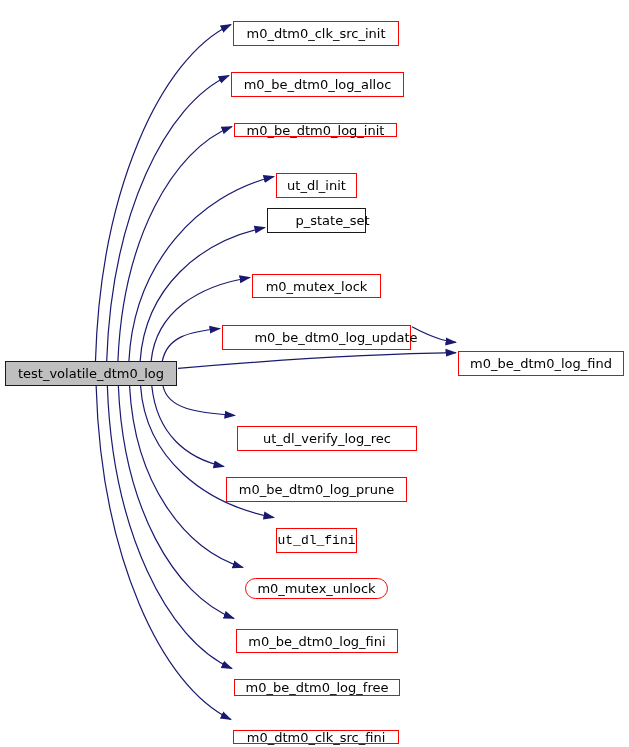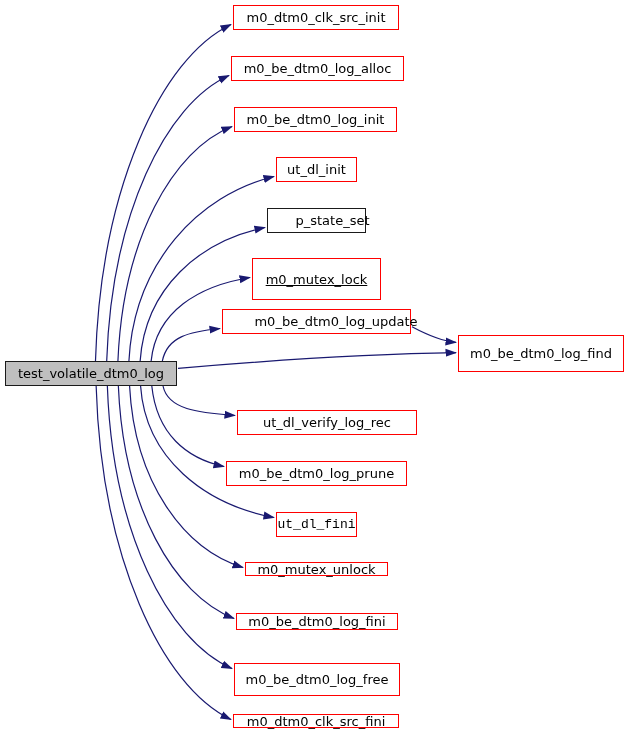--- a/index.html
+++ b/index.html
@@ -32,21 +32,21 @@
     box-sizing: border-box;
     display: flex;
     align-items: center;
     justify-content: center;
     background: var(--node-fill, #ffffff);
     color: var(--text-color, #000000);
     font-size: 13px;
     line-height: 1;
     white-space: nowrap;
   }
-  .node.external { border: 1.4px solid var(--red-border, #ff0000); }
+  .node.external { border: 1.4px solid var(--red-border, #ff0000); margin-top: 16px; }
   .node.plain    { border: 1.5px solid var(--black-border, #242424); }
   .node.main {
     border: 1.7px solid var(--black-border, #000000);
     background: var(--main-fill, #bfbfbf);
   }
   .label {
     pointer-events: none;
   }
 </style>
 </head>
@@ -79,52 +79,52 @@
 
 <div class="node main" style="left: 5px; top: 361px; width: 172px; height: 25px;">
       <span class="label">test_volatile_dtm0_log</span>
     </div>
     <div class="node external" style="left: 233px; top: 5px; width: 166px; height: 25px;">
       <span class="label">m0_dtm0_clk_src_init</span>
     </div>
     <div class="node external" style="left: 231px; top: 56px; width: 173px; height: 25px;">
       <span class="label">m0_be_dtm0_log_alloc</span>
     </div>
-    <div class="node external" style="left: 234px; top: 107px; width: 163px; height: 25px;">
+    <div class="node external" style="left: 234px; top: 107px; width: 163px; height: 14px;">
       <span class="label">m0_be_dtm0_log_init</span>
     </div>
     <div class="node external" style="left: 276px; top: 157px; width: 81px; height: 25px; justify-content: center;">
       <span class="label">ut_dl_init</span>
     </div>
     <div class="node plain" style="left: 267px; top: 208px; width: 99px; height: 25px; padding-left: 32px;">
       <span class="label">p_state_set</span>
     </div>
-    <div class="node external" style="left: 252px; top: 258px; width: 129px; height: 42px; text-decoration: underline;">
+    <div class="node external" style="left: 252px; top: 258px; width: 129px; height: 24px;">
       <span class="label">m0_mutex_lock</span>
     </div>
     <div class="node external" style="left: 222px; top: 309px; width: 189px; height: 25px; padding-left: 39px;">
       <span class="label">m0_be_dtm0_log_update</span>
     </div>
-    <div class="node external" style="left: 458px; top: 335px; width: 166px; height: 37px;">
+    <div class="node external" style="left: 458px; top: 335px; width: 166px; height: 25px;">
       <span class="label">m0_be_dtm0_log_find</span>
     </div>
     <div class="node external" style="left: 237px; top: 410px; width: 180px; height: 25px;">
       <span class="label">ut_dl_verify_log_rec</span>
     </div>
     <div class="node external" style="left: 226px; top: 461px; width: 181px; height: 25px;">
       <span class="label">m0_be_dtm0_log_prune</span>
     </div>
     <div class="node external" style="left: 276px; top: 512px; width: 81px; height: 25px; font-family: Liberation Mono, monospace;">
       <span class="label">ut_dl_fini</span>
     </div>
-    <div class="node external" style="left: 245px; top: 562px; width: 143px; height: 14px;">
+    <div class="node external" style="left: 245px; top: 562px; width: 143px; height: 21px; border-radius: 12px;">
       <span class="label">m0_mutex_unlock</span>
     </div>
-    <div class="node external" style="left: 236px; top: 613px; width: 162px; height: 17px;">
+    <div class="node external" style="left: 236px; top: 613px; width: 162px; height: 24px;">
       <span class="label">m0_be_dtm0_log_fini</span>
     </div>
-    <div class="node external" style="left: 234px; top: 663px; width: 166px; height: 33px;">
+    <div class="node external" style="left: 234px; top: 663px; width: 166px; height: 17px;">
       <span class="label">m0_be_dtm0_log_free</span>
     </div>
     <div class="node external" style="left: 233px; top: 714px; width: 166px; height: 14px;">
       <span class="label">m0_dtm0_clk_src_fini</span>
     </div>
   </div>
 
 </body></html>

